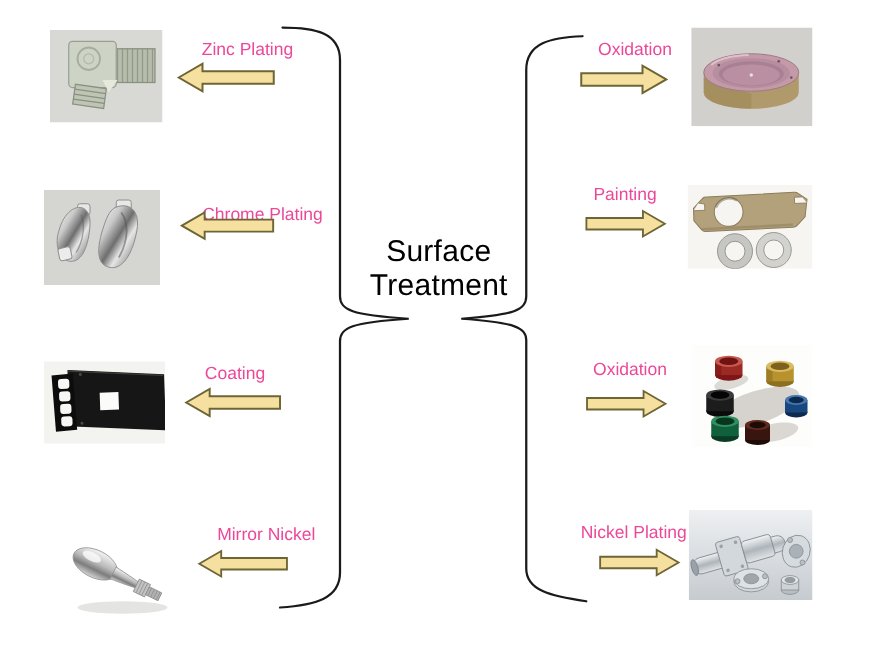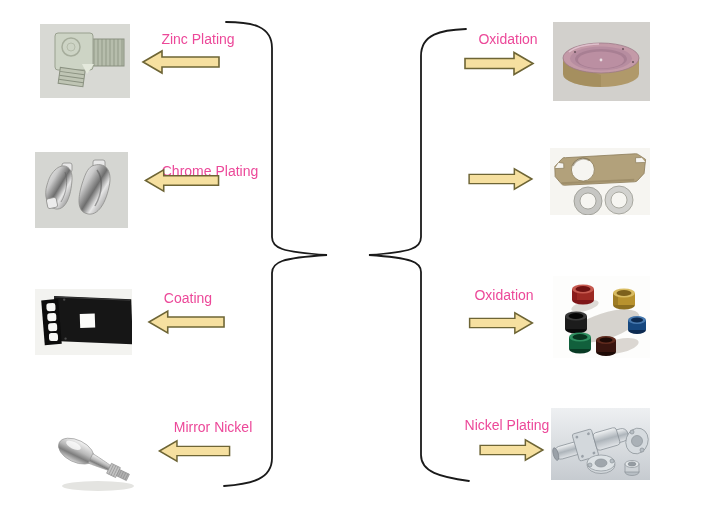--- a/index.html
+++ b/index.html
@@ -30,20 +30,24 @@
 </head>
 <body>
 
 <div class="canvas">
 
   <svg class="braces" width="708" height="524" viewBox="0 0 708 524">
     <path class="brace" d="M226 22 C252 22 272 26 272 48 L272 237 C272 248 281 252 327 255 C281 258 272 262 272 273 L272 458 C272 479 252 484 224 486"></path>
     <path class="brace" d="M466 29 C441 30 421 34 421 56 L421 237 C421 248 412 252 369 255 C412 258 421 262 421 272 L421 455 C421 472 440 477 469 481"></path>
   </svg>
 
+  <div class="title">
+    <div>Surface</div>
+    <div>Treatment</div>
+  </div>
 
   <span class="label" style="left:138px;top:31px;width:120px;">Zinc Plating</span>
   <svg class="arrow" style="left:141px;top:49px;" width="80" height="26" viewBox="0 0 80 26">
     <path d="M2 13 L21 2 L21 8 L78 8 L78 18 L21 18 L21 24 Z"></path>
   </svg>
   <svg class="photo" style="left:40px;top:24px;" width="90" height="74" viewBox="0 0 90 74">
     <rect width="90" height="74" fill="#d8d9d4"></rect>
     <rect x="50" y="15" width="34" height="27" fill="#b6bdac" stroke="#8a9180"></rect>
     <path d="M54 15 V42 M58 15 V42 M62 15 V42 M66 15 V42 M70 15 V42 M74 15 V42 M78 15 V42 M82 15 V42" stroke="#8a9180" stroke-width="1" opacity="0.8"></path>
     <rect x="15" y="9" width="38" height="37" rx="3" fill="#cdd4c5" stroke="#99a08f"></rect>
@@ -141,20 +145,21 @@
     <ellipse cx="48" cy="36.5" rx="31" ry="12" fill="#b78da0"></ellipse>
     <ellipse cx="48" cy="37" rx="26" ry="10" fill="#a87f93"></ellipse>
     <ellipse cx="48" cy="38" rx="23" ry="8.5" fill="#bb8fa2"></ellipse>
     <circle cx="48" cy="38" r="1.4" fill="#e9dde2"></circle>
     <circle cx="22" cy="30" r="1.1" fill="#6e5560"></circle>
     <circle cx="70" cy="27" r="1.1" fill="#6e5560"></circle>
     <circle cx="80" cy="40" r="1.1" fill="#6e5560"></circle>
     <path d="M16 30 A36 13 0 0 1 46 22" stroke="#e6c9d4" stroke-width="1.5" fill="none" opacity="0.8"></path>
   </svg>
 
+  <span class="label" style="left:440px;top:147px;width:120px;">Painting</span>
   <svg class="arrow" style="left:466px;top:167px;" width="69" height="24" viewBox="0 0 72 26">
     <path d="M70 13 L51 2 L51 8 L2 8 L2 18 L51 18 L51 24 Z"></path>
   </svg>
   <svg class="photo" style="left:550px;top:148px;" width="100" height="67" viewBox="0 0 100 67">
     <rect width="100" height="67" fill="#f6f5f1"></rect>
     <g transform="rotate(-2 50 24)">
       <path d="M5 17 L13 9 Q14 8 16 8.5 L86 7 Q88 7 89 8 L96 13 L94 27 L87 34 Q86 35 84 35 L14 36 Q12 36 11 34.5 L5 27 Z" fill="#b2a17b" stroke="#8c7c5a" stroke-width="0.8"></path>
       <path d="M5 19 L14 19 L14 14 L9 13" fill="#f6f5f1" stroke="#8c7c5a" stroke-width="0.7"></path>
       <path d="M96 16 L86 16 L86 11 L92 11" fill="#f6f5f1" stroke="#8c7c5a" stroke-width="0.7"></path>
       <circle cx="33" cy="21" r="11.5" fill="#f6f5f1" stroke="#8c7c5a" stroke-width="0.8"></circle>

